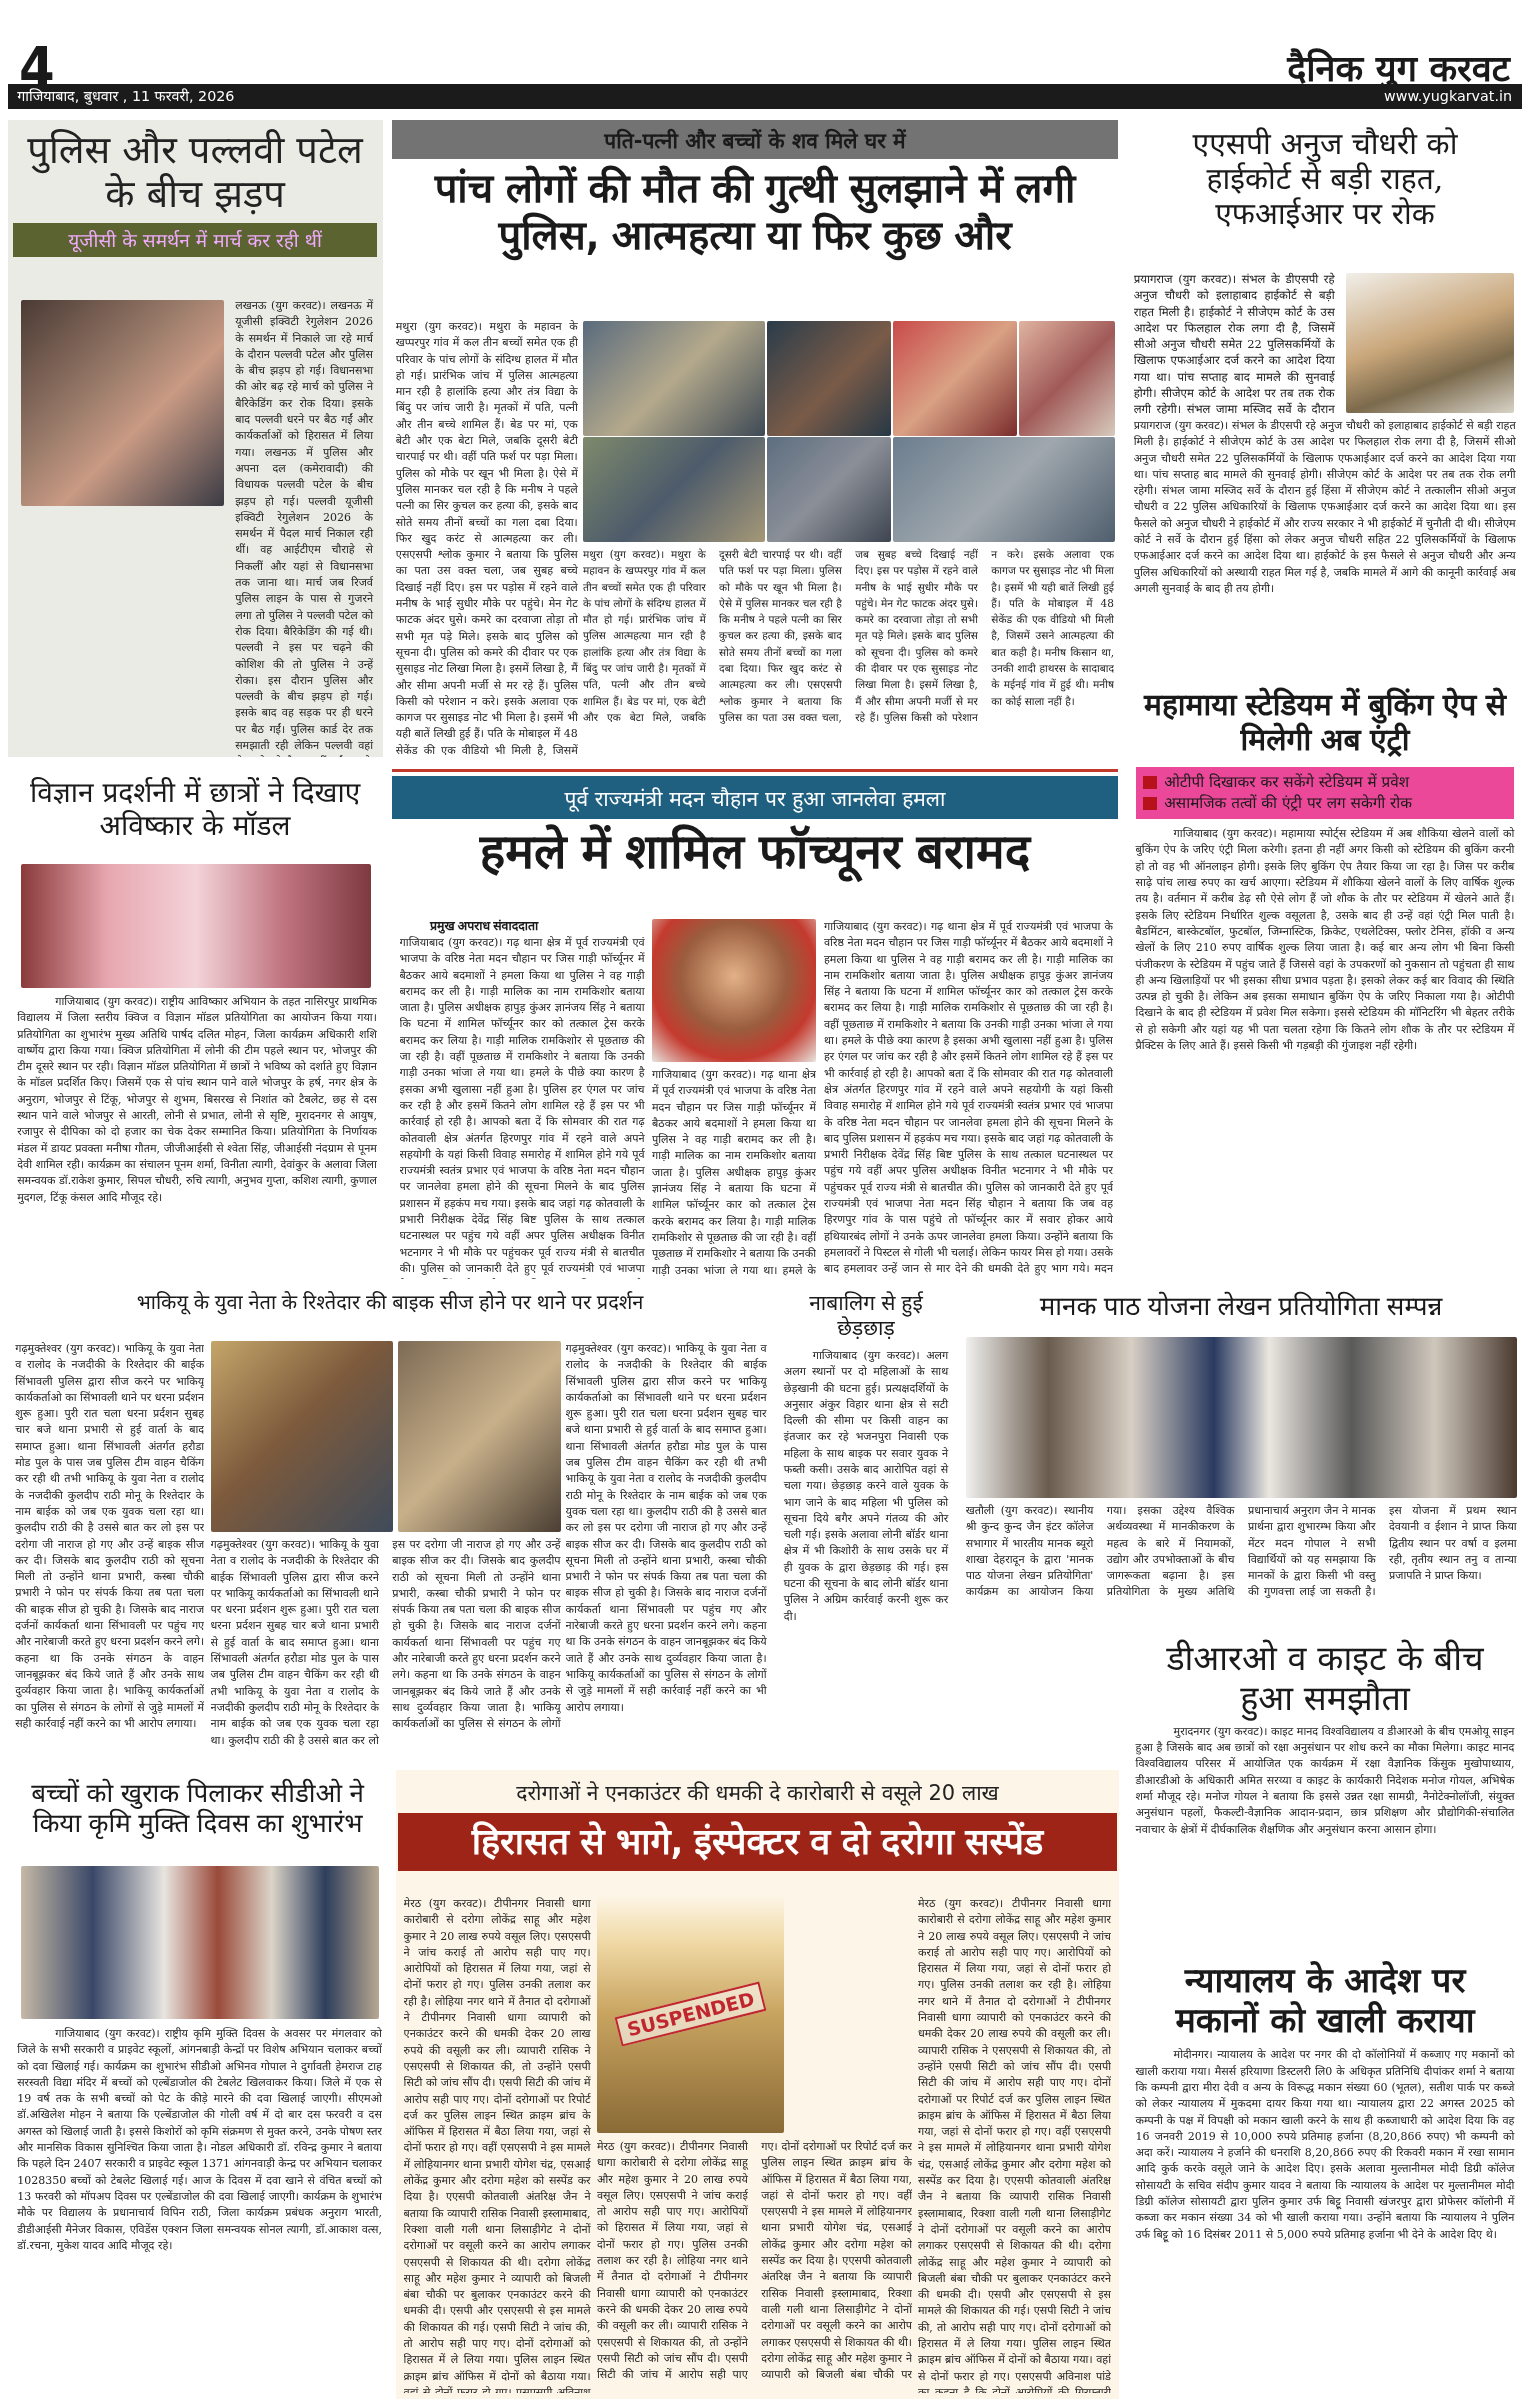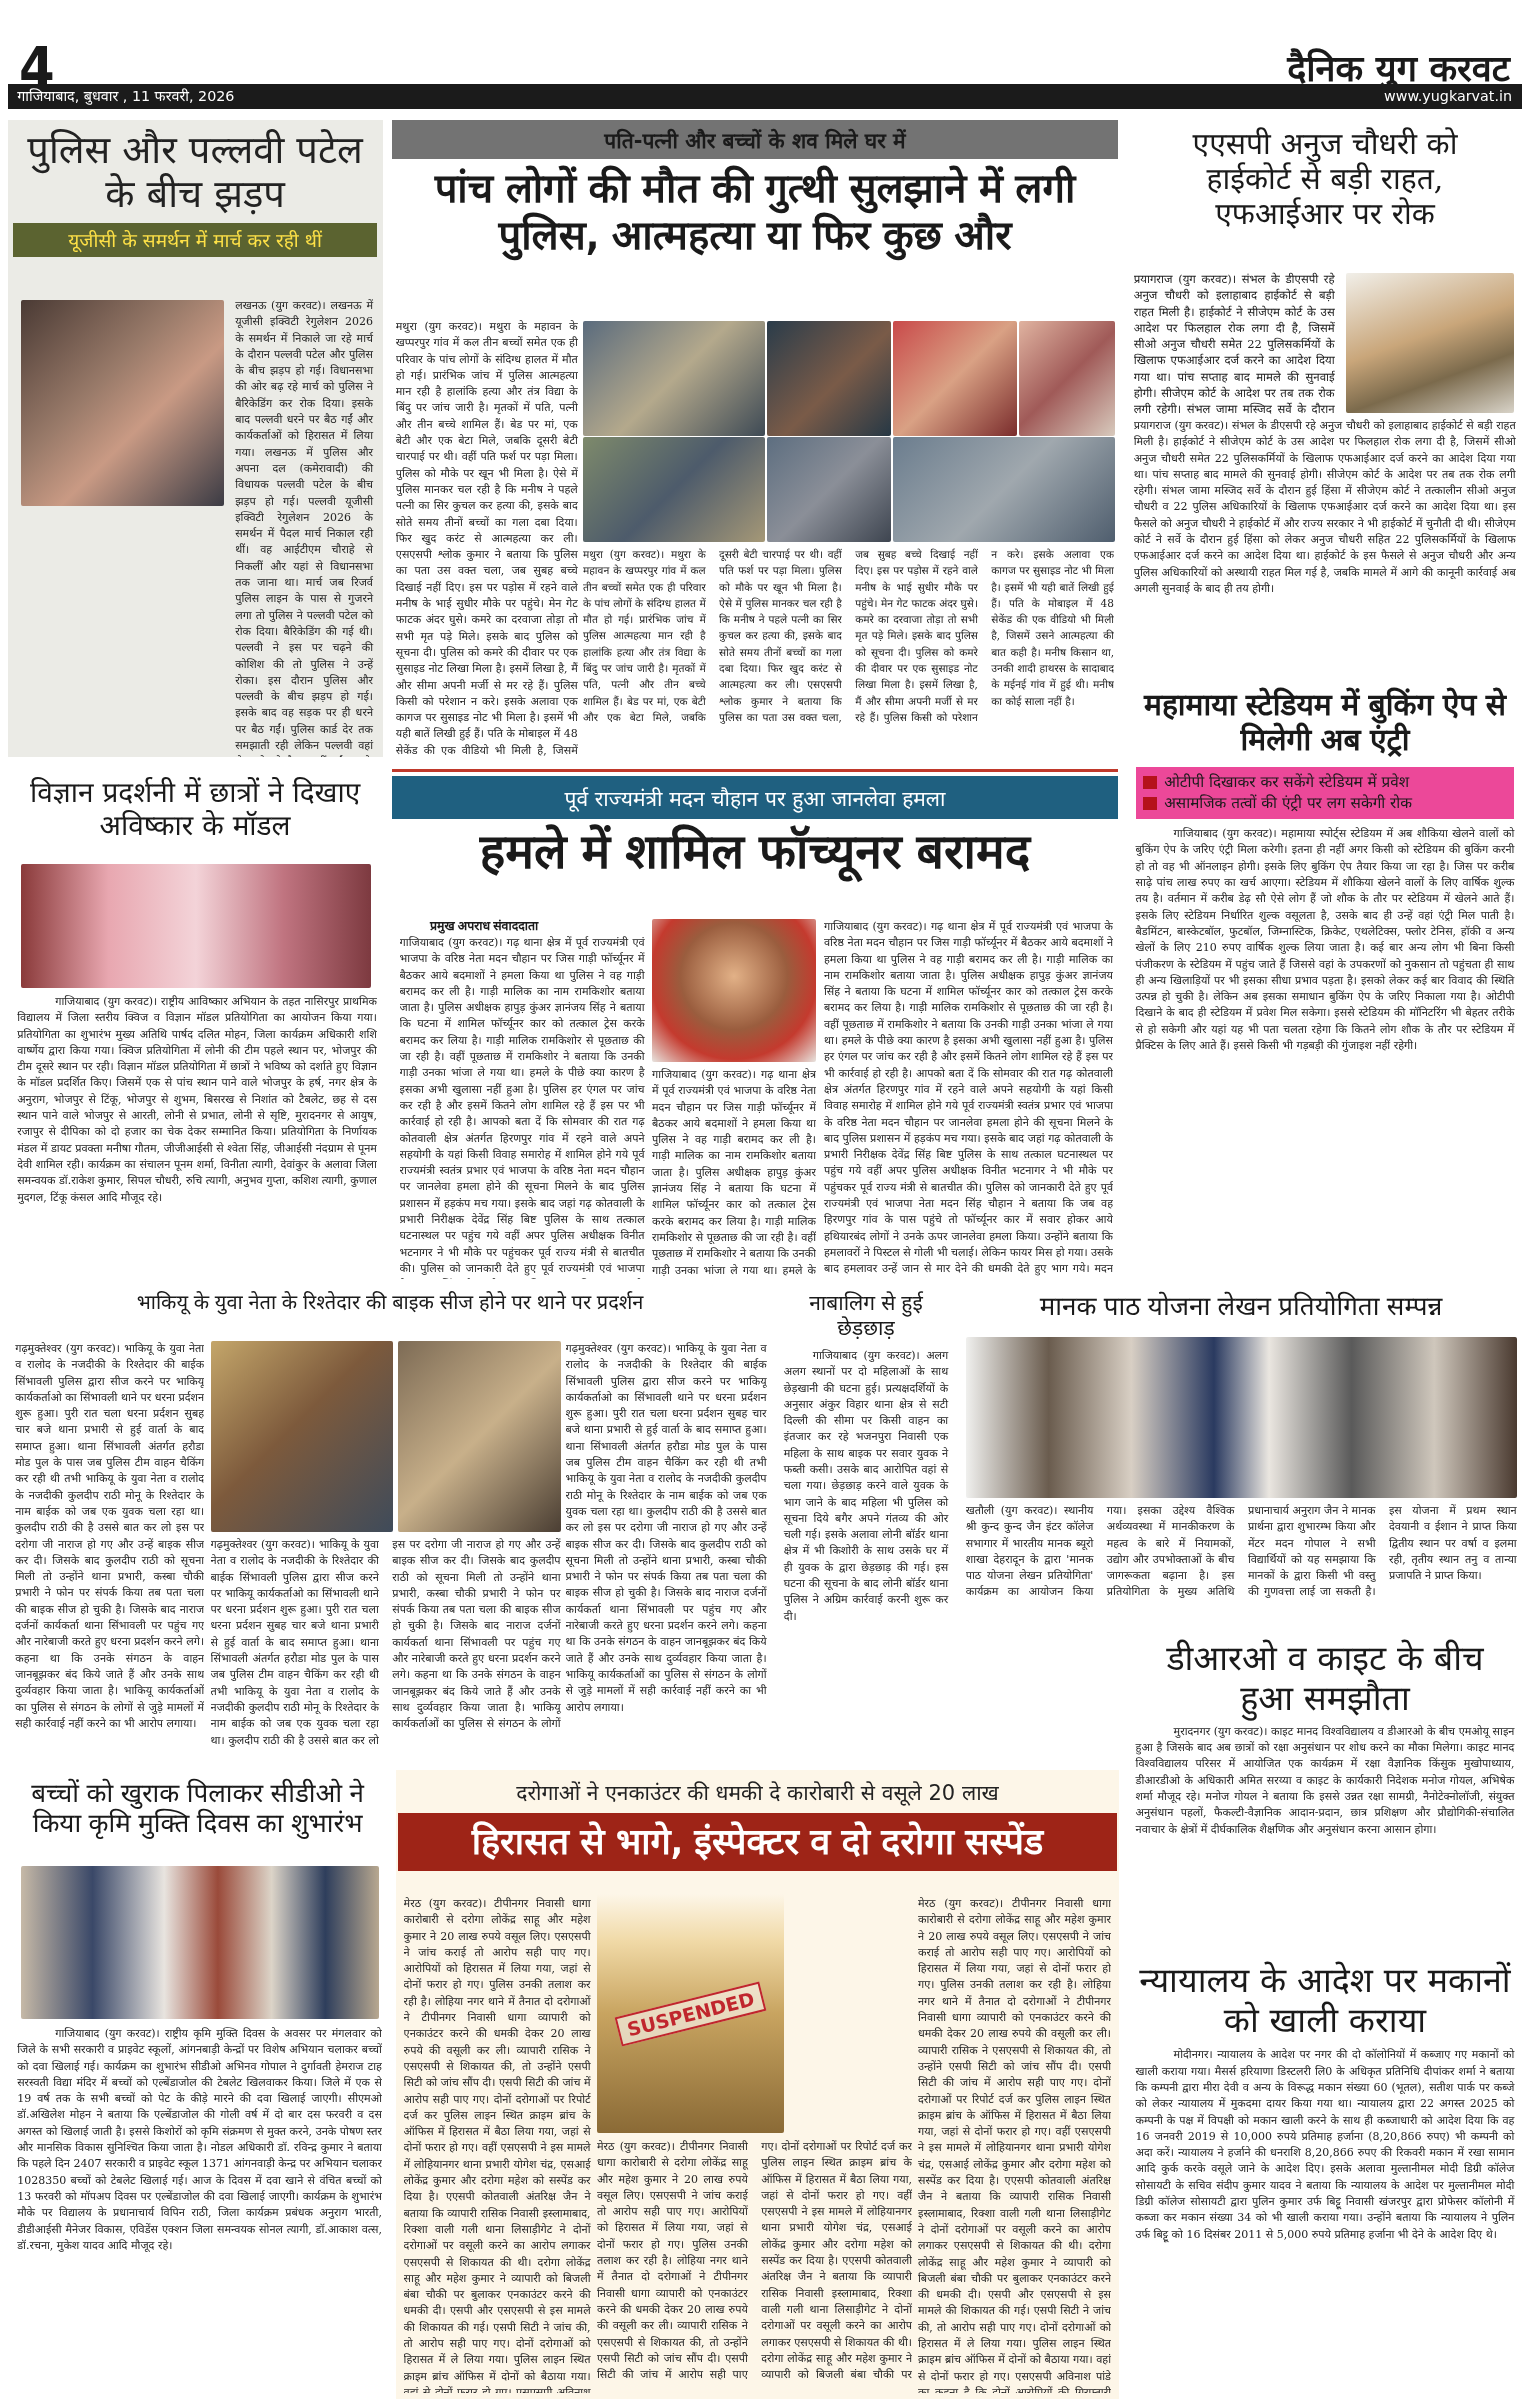--- a/index.html
+++ b/index.html
@@ -24,21 +24,21 @@
 
 <div class="abs masthead-num">4</div>
 <div class="abs masthead-name">दैनिक युग करवट</div>
 <div class="abs datebar">
   <span>गाजियाबाद, बुधवार , 11 फरवरी, 2026</span>
   <span>www.yugkarvat.in</span>
 </div>
 
 <div class="box gray" style="left:7.6px;top:120px;width:375px;height:637px;padding:7.6px 9.6px">
   <div class="h-big" style="font-size:38px;font-family:'DejaVu Serif',serif;font-weight:normal;color:#222">पुलिस और पल्लवी पटेल के बीच झड़प</div>
-  <div style="background:#5b6330;color:#fde047;font-size:19px;padding:3.8px 5.7px;margin:5.7px -3.8px 7.6px;text-align:center">यूजीसी के समर्थन में मार्च कर रही थीं</div>
+  <div style="background:#5b6330;color:#f0abfc;font-size:19px;padding:3.8px 5.7px;margin:5.7px -3.8px 7.6px;text-align:center">यूजीसी के समर्थन में मार्च कर रही थीं</div>
   <div class="photo" style="left:13.4px;top:180px;width:203px;height:206px;background:linear-gradient(135deg,#4a3a34,#9a7b6a 40%,#c99a84 60%,#3b3b44)"></div>
   <div class="body" style="position:absolute;left:9.6px;top:178px;right:9.6px;bottom:7.6px;shape-outside:none;padding-left:218px;text-indent:0">लखनऊ (युग करवट)। लखनऊ में यूजीसी इक्विटी रेगुलेशन 2026 के समर्थन में निकाले जा रहे मार्च के दौरान पल्लवी पटेल और पुलिस के बीच झड़प हो गई। विधानसभा की ओर बढ़ रहे मार्च को पुलिस ने बैरिकेडिंग कर रोक दिया। इसके बाद पल्लवी धरने पर बैठ गईं और कार्यकर्ताओं को हिरासत में लिया गया। लखनऊ में पुलिस और अपना दल (कमेरावादी) की विधायक पल्लवी पटेल के बीच झड़प हो गई। पल्लवी यूजीसी इक्विटी रेगुलेशन 2026 के समर्थन में पैदल मार्च निकाल रही थीं। वह आईटीएम चौराहे से निकलीं और यहां से विधानसभा तक जाना था। मार्च जब रिजर्व पुलिस लाइन के पास से गुजरने लगा तो पुलिस ने पल्लवी पटेल को रोक दिया। बैरिकेडिंग की गई थी। पल्लवी ने इस पर चढ़ने की कोशिश की तो पुलिस ने उन्हें रोका। इस दौरान पुलिस और पल्लवी के बीच झड़प हो गई। इसके बाद वह सड़क पर ही धरने पर बैठ गईं। पुलिस कार्ड देर तक समझाती रही लेकिन पल्लवी वहां से हटने को तैयार नहीं हुईं। इसके बाद पुलिस ने कार्यकर्ताओं को हिरासत में ले लिया। इस दौरान समर्थक गाड़ियों के आगे लेट गए। उन्हें पुलिस की गाड़ी तक ले जाने में मशक्कत करनी पड़ी।</div>
 </div>
 
 <div class="box" style="left:392px;top:120px;width:726px;height:646px">
   <div class="kicker" style="background:#737373;font-size:21px;padding:5.7px;margin-bottom:5.7px">पति-पत्नी और बच्चों के शव मिले घर में</div>
   <div class="h-big" style="font-size:40px;font-family:'DejaVu Sans Condensed','DejaVu Sans',sans-serif;padding:0 9.6px">पांच लोगों की मौत की गुत्थी सुलझाने में लगी पुलिस, आत्महत्या या फिर कुछ और</div>
   <div class="photo" style="left:191px;top:201px;width:182px;height:115px;background:linear-gradient(135deg,#5a6b7d,#b4a98c 50%,#3e4a55)"></div>
   <div class="photo" style="left:375px;top:201px;width:124px;height:115px;background:linear-gradient(135deg,#2a3c4a,#7a5b48 55%,#263845)"></div>
   <div class="photo" style="left:501px;top:201px;width:124px;height:115px;background:linear-gradient(135deg,#c94a4a,#d9a184 50%,#7a2c2c)"></div>
@@ -116,21 +116,21 @@
     <span>खतौली (युग करवट)। स्थानीय श्री कुन्द कुन्द जैन इंटर कॉलेज सभागार में भारतीय मानक ब्यूरो शाखा देहरादून के द्वारा 'मानक पाठ योजना लेखन प्रतियोगिता' कार्यक्रम का आयोजन किया गया। इसका उद्देश्य वैश्विक अर्थव्यवस्था में मानकीकरण के महत्व के बारे में नियामकों, उद्योग और उपभोक्ताओं के बीच जागरूकता बढ़ाना है। इस प्रतियोगिता के मुख्य अतिथि प्रधानाचार्य अनुराग जैन ने मानक प्रार्थना द्वारा शुभारम्भ किया और मेंटर मदन गोपाल ने सभी विद्यार्थियों को यह समझाया कि मानकों के द्वारा किसी भी वस्तु की गुणवत्ता लाई जा सकती है। इस योजना में प्रथम स्थान देवयानी व ईशान ने प्राप्त किया द्वितीय स्थान पर वर्षा व इलमा रही, तृतीय स्थान तनु व तान्या प्रजापति ने प्राप्त किया।</span>
   </div>
 </div>
 
 <div class="box" style="left:1128px;top:1636px;width:394px;height:308px">
   <div class="h-big" style="font-size:34px;font-family:'DejaVu Serif',serif;font-weight:normal;padding:1.9px 9.6px">डीआरओ व काइट के बीच हुआ समझौता</div>
   <div class="body" style="padding:3.8px 7.6px;height:210px;overflow:hidden;text-indent:38px">मुरादनगर (युग करवट)। काइट मानद विश्वविद्यालय व डीआरओ के बीच एमओयू साइन हुआ है जिसके बाद अब छात्रों को रक्षा अनुसंधान पर शोध करने का मौका मिलेगा। काइट मानद विश्वविद्यालय परिसर में आयोजित एक कार्यक्रम में रक्षा वैज्ञानिक किंसुक मुखोपाध्याय, डीआरडीओ के अधिकारी अमित सरय्या व काइट के कार्यकारी निदेशक मनोज गोयल, अभिषेक शर्मा मौजूद रहे। मनोज गोयल ने बताया कि इससे उन्नत रक्षा सामग्री, नैनोटेक्नोलॉजी, संयुक्त अनुसंधान पहलों, फैकल्टी-वैज्ञानिक आदान-प्रदान, छात्र प्रशिक्षण और प्रौद्योगिकी-संचालित नवाचार के क्षेत्रों में दीर्घकालिक शैक्षणिक और अनुसंधान करना आसान होगा।</div>
 </div>
 
 <div class="box" style="left:1128px;top:1950px;width:394px;height:449px">
-  <div class="h-big" style="font-size:34px;font-family:'DejaVu Serif',serif;font-weight:normal;padding:9.6px 9.6px 3.8px">न्यायालय के आदेश पर मकानों को खाली कराया</div>
+  <div class="h-big" style="font-size:34px;font-family:'DejaVu Serif',serif;font-weight:bold;padding:9.6px 9.6px 3.8px">न्यायालय के आदेश पर मकानों को खाली कराया</div>
   <div class="body" style="padding:3.8px 7.6px;height:344px;overflow:hidden;text-indent:38px">मोदीनगर। न्यायालय के आदेश पर नगर की दो कॉलोनियों में कब्जाए गए मकानों को खाली कराया गया। मैसर्स हरियाणा डिस्टलरी लि0 के अधिकृत प्रतिनिधि दीपांकर शर्मा ने बताया कि कम्पनी द्वारा मीरा देवी व अन्य के विरूद्ध मकान संख्या 60 (भूतल), सतीश पार्क पर कब्जे को लेकर न्यायालय में मुकदमा दायर किया गया था। न्यायालय द्वारा 22 अगस्त 2025 को कम्पनी के पक्ष में विपक्षी को मकान खाली करने के साथ ही कब्जाधारी को आदेश दिया कि वह 16 जनवरी 2019 से 10,000 रुपये प्रतिमाह हर्जाना (8,20,866 रुपए) भी कम्पनी को अदा करें। न्यायालय ने हर्जाने की धनराशि 8,20,866 रुपए की रिकवरी मकान में रखा सामान आदि कुर्क करके वसूले जाने के आदेश दिए। इसके अलावा मुल्तानीमल मोदी डिग्री कॉलेज सोसायटी के सचिव संदीप कुमार यादव ने बताया कि न्यायालय के आदेश पर मुल्तानीमल मोदी डिग्री कॉलेज सोसायटी द्वारा पुलिन कुमार उर्फ बिट्टू निवासी खंजरपुर द्वारा प्रोफेसर कॉलोनी में कब्जा कर मकान संख्या 34 को भी खाली कराया गया। उन्होंने बताया कि न्यायालय ने पुलिन उर्फ बिट्टू को 16 दिसंबर 2011 से 5,000 रुपये प्रतिमाह हर्जाना भी देने के आदेश दिए थे।</div>
 </div>
 
 <div class="box" style="left:7.6px;top:1770px;width:380px;height:629px">
   <div class="h-big" style="font-size:26px;font-family:'DejaVu Sans Condensed','DejaVu Sans',sans-serif;font-weight:normal;padding:7.6px 5.7px">बच्चों को खुराक पिलाकर सीडीओ ने किया कृमि मुक्ति दिवस का शुभारंभ</div>
   <div class="photo" style="left:13.4px;top:96px;width:358px;height:153px;background:linear-gradient(90deg,#c6b9a7,#3a4868 20%,#e8e4df 40%,#9a4a3a 55%,#dcd4c8 70%,#2e3e5c 85%,#b8a890)"></div>
   <div class="body" style="position:absolute;left:9.6px;top:256px;right:5.7px;bottom:3.8px;overflow:hidden;text-indent:38px">गाजियाबाद (युग करवट)। राष्ट्रीय कृमि मुक्ति दिवस के अवसर पर मंगलवार को जिले के सभी सरकारी व प्राइवेट स्कूलों, आंगनबाड़ी केन्द्रों पर विशेष अभियान चलाकर बच्चों को दवा खिलाई गई। कार्यक्रम का शुभारंभ सीडीओ अभिनव गोपाल ने दुर्गावती हेमराज टाह सरस्वती विद्या मंदिर में बच्चों को एल्बेंडाजोल की टेबलेट खिलवाकर किया। जिले में एक से 19 वर्ष तक के सभी बच्चों को पेट के कीड़े मारने की दवा खिलाई जाएगी। सीएमओ डॉ.अखिलेश मोहन ने बताया कि एल्बेंडाजोल की गोली वर्ष में दो बार दस फरवरी व दस अगस्त को खिलाई जाती है। इससे किशोरों को कृमि संक्रमण से मुक्त करने, उनके पोषण स्तर और मानसिक विकास सुनिश्चित किया जाता है। नोडल अधिकारी डॉ. रविन्द्र कुमार ने बताया कि पहले दिन 2407 सरकारी व प्राइवेट स्कूल 1371 आंगनवाड़ी केन्द्र पर अभियान चलाकर 1028350 बच्चों को टेबलेट खिलाई गई। आज के दिवस में दवा खाने से वंचित बच्चों को 13 फरवरी को मॉपअप दिवस पर एल्बेंडाजोल की दवा खिलाई जाएगी। कार्यक्रम के शुभारंभ मौके पर विद्यालय के प्रधानाचार्य विपिन राठी, जिला कार्यक्रम प्रबंधक अनुराग भारती, डीडीआईसी मैनेजर विकास, एविडेंस एक्शन जिला समन्वयक सोनल त्यागी, डॉ.आकाश वत्स, डॉ.रचना, मुकेश यादव आदि मौजूद रहे।</div>
 </div>
 
 <div class="box" style="left:396px;top:1770px;width:723px;height:629px;background:#fdf6e8">

